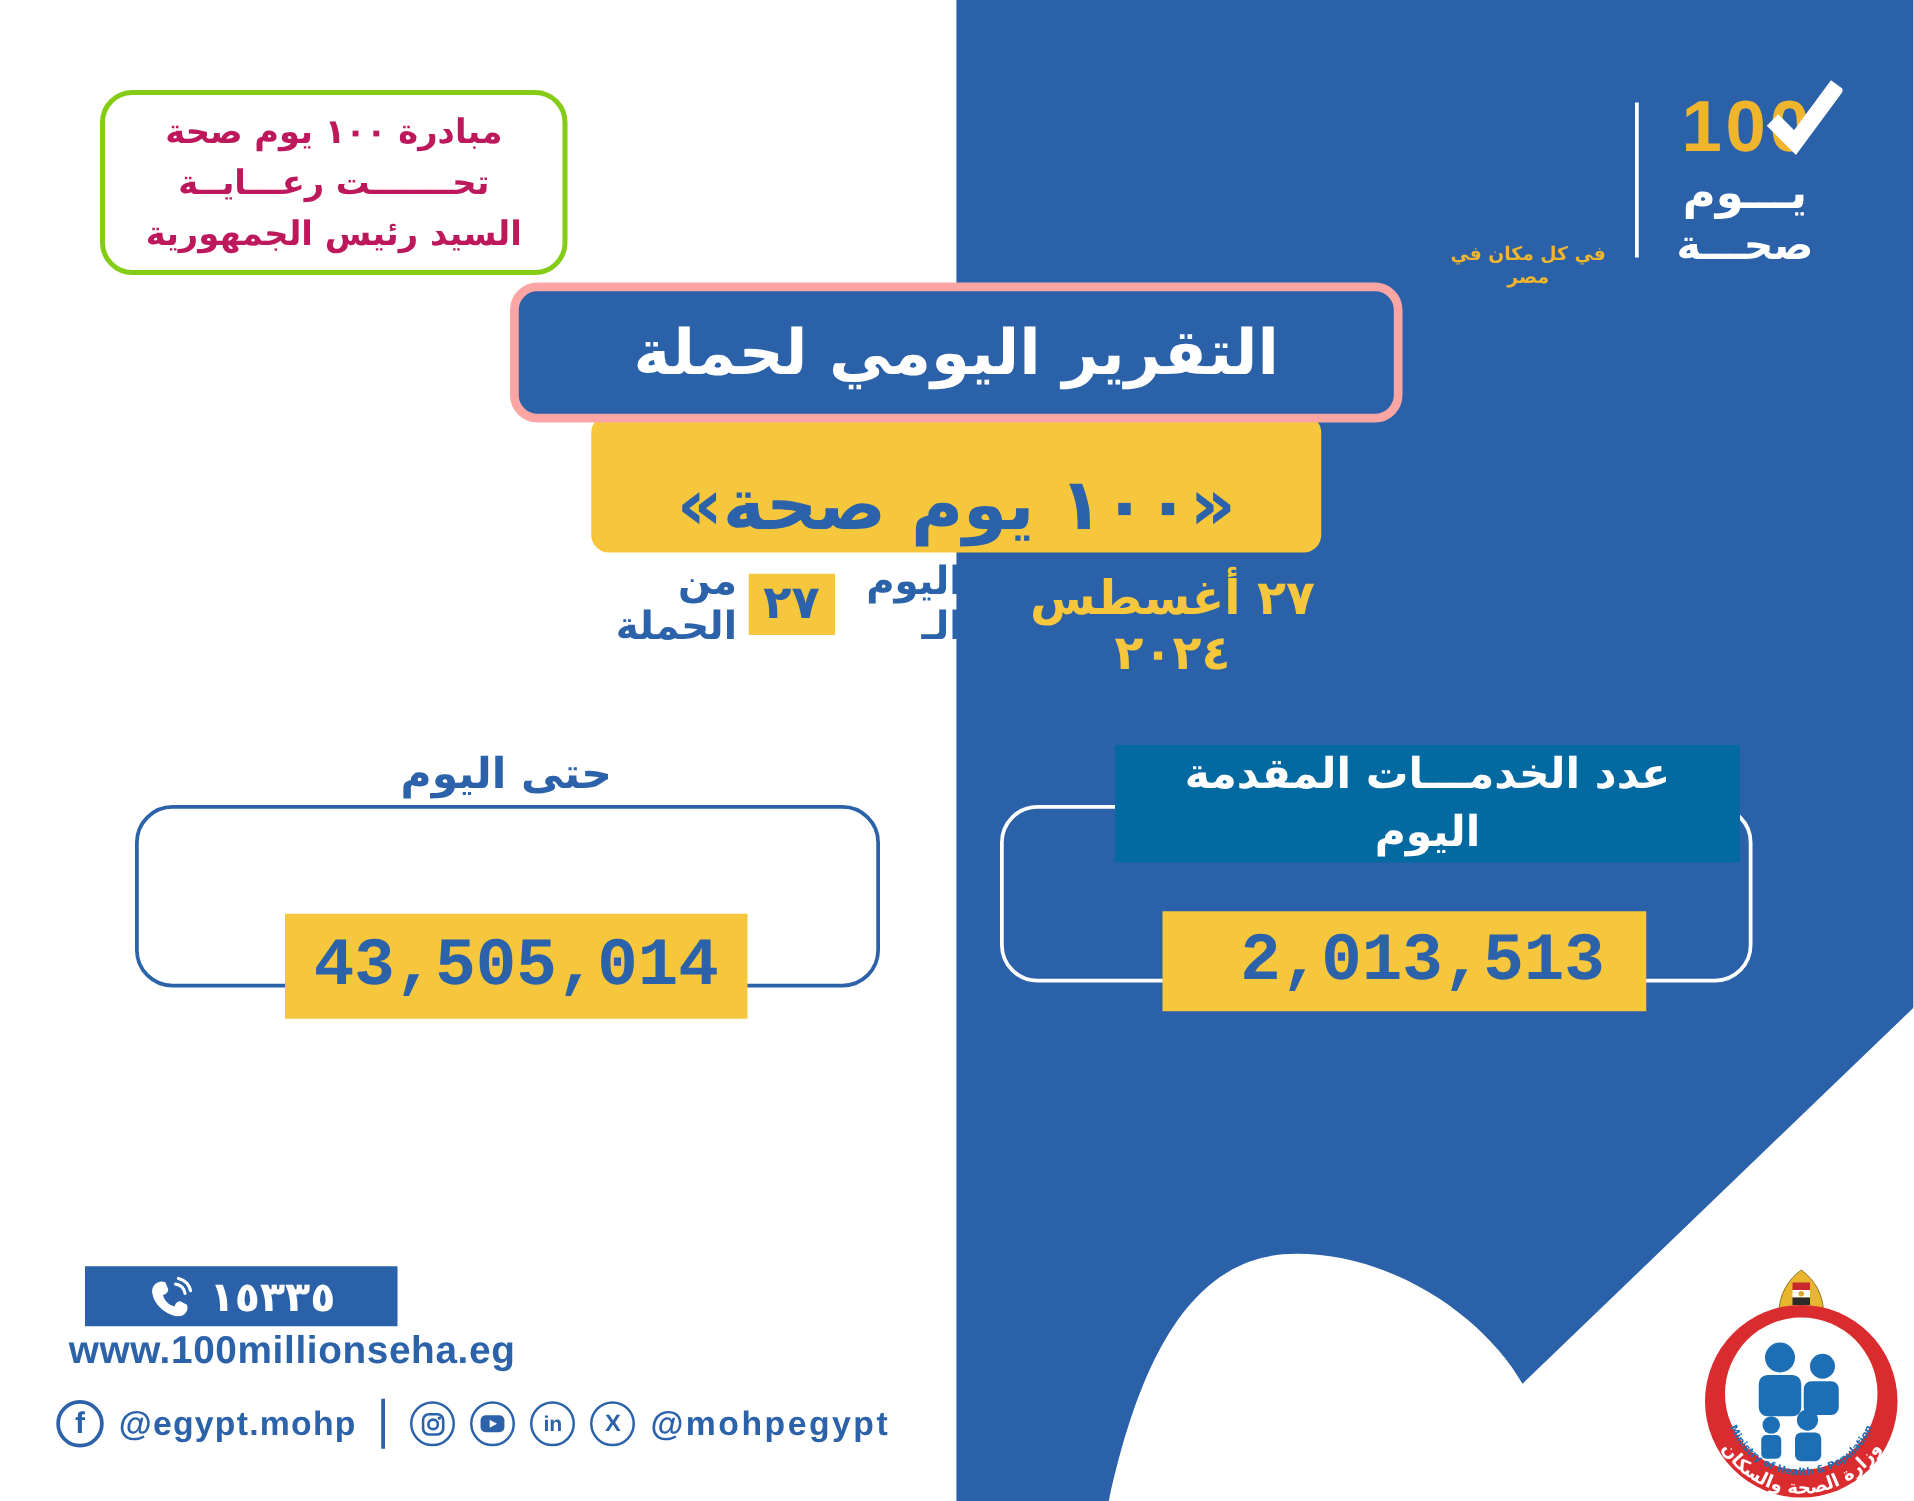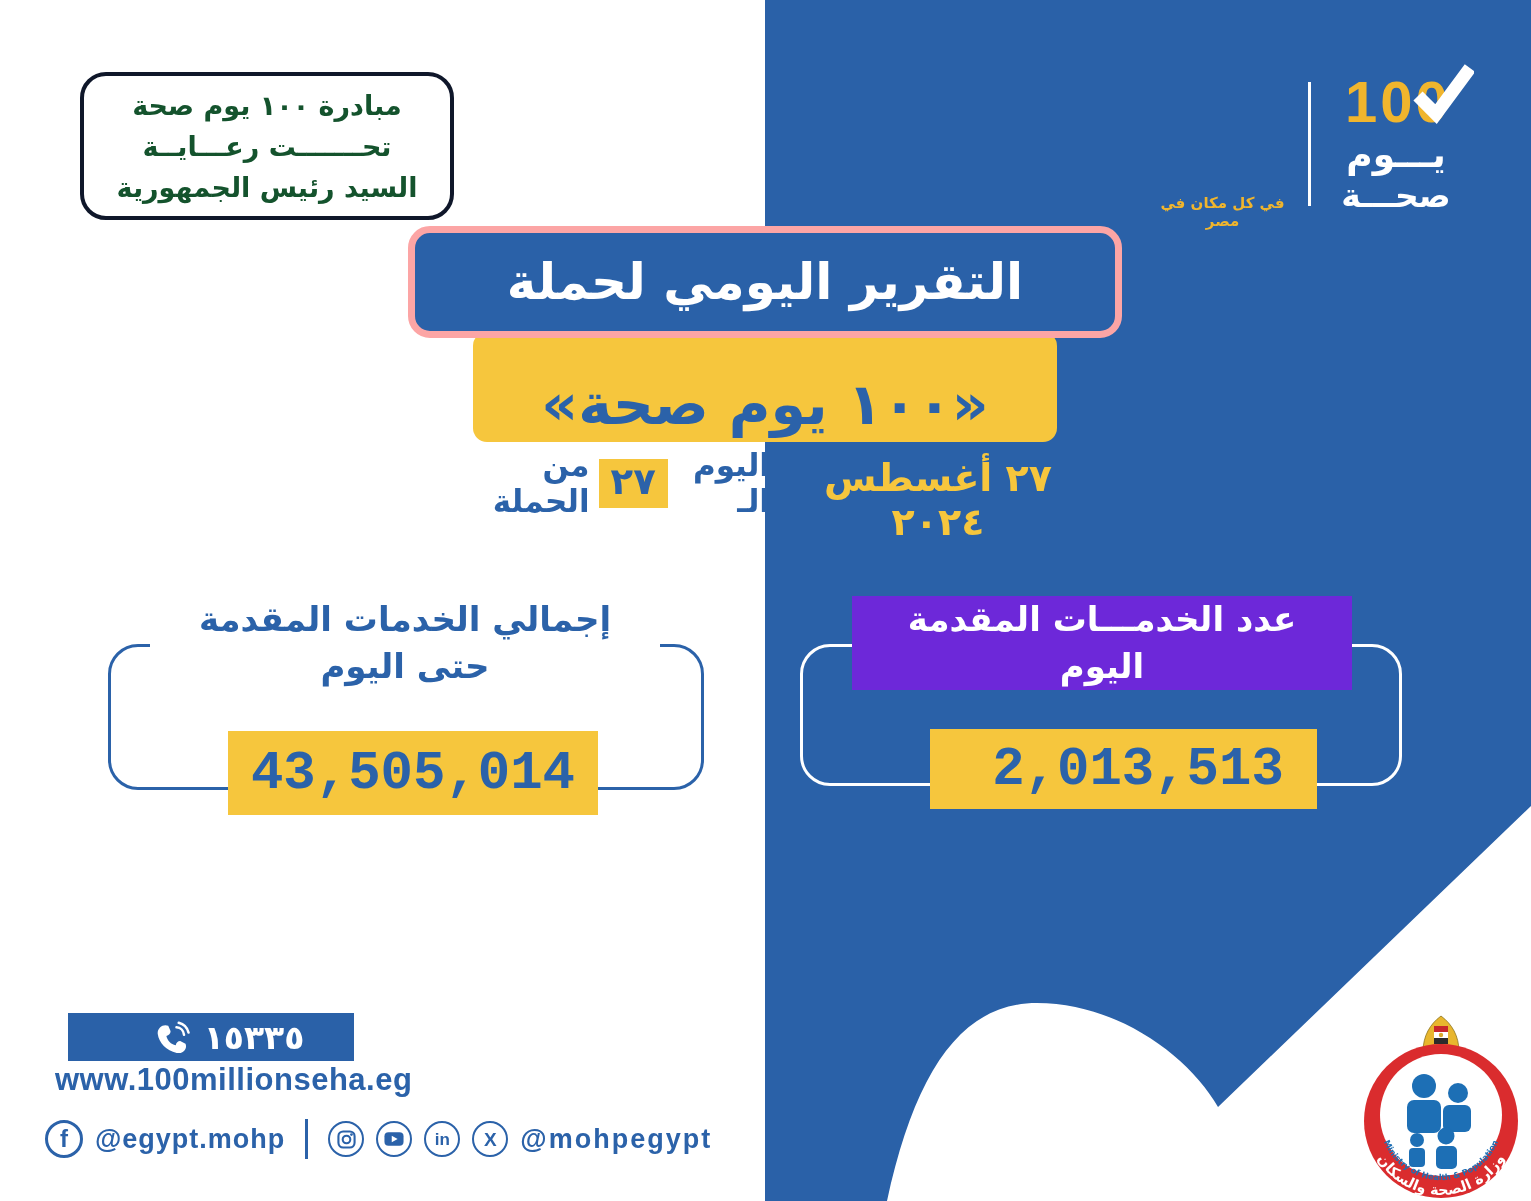--- a/index.html
+++ b/index.html
@@ -8,23 +8,23 @@
     font-family:"DejaVu Sans", sans-serif;
   }
   .abs{position:absolute;}
 
   
   .panel-svg{position:absolute;left:765px;top:0;width:766px;height:1201px;}
 
   
   .init-box{
     left:80px;top:72px;width:366px;height:140px;
-    border:4px solid #0f172a;border-radius:26px;
+    border:4px solid #84cc16;border-radius:26px;
     display:flex;flex-direction:column;justify-content:center;align-items:center;
-    color:#14532d;font-weight:bold;font-size:27px;line-height:41px;text-align:center;
+    color:#be185d;font-weight:bold;font-size:27px;line-height:41px;text-align:center;
   }
 
   
   .logo-wrap{left:1145px;top:68px;width:372px;height:152px;}
   .logo-100{position:absolute;left:183px;top:2px;width:140px;height:64px;color:#f0b52d;
     font-size:58px;font-weight:bold;letter-spacing:3px;line-height:64px;text-align:center;
     font-family:"Liberation Sans","DejaVu Sans",sans-serif;}
   .logo-check{position:absolute;left:84px;top:-8px;width:62px;height:62px;}
   .logo-day,.logo-health{position:absolute;left:183px;width:136px;color:#ffffff;font-weight:bold;text-align:center;}
   .logo-day{top:66px;font-size:36px;}
@@ -56,31 +56,31 @@
     justify-content:flex-start;gap:9px;color:#2b62a9;font-weight:bold;font-size:31px;}
   .day-chip{background:#f6c63d;color:#2b62a9;font-size:37px;font-weight:bold;
     padding:1px 12px 5px 12px;}
 
   
   .stat-outline{border-radius:30px;box-sizing:border-box;}
   .stat-outline.left{left:108px;top:644px;width:596px;height:146px;border:3px solid #2b62a9;}
   .stat-outline.right{left:800px;top:644px;width:602px;height:142px;border:3px solid #ffffff;}
   .stat-title{z-index:2;text-align:center;font-weight:bold;font-size:34px;line-height:47px;}
   .stat-title.left{left:150px;top:596px;width:510px;background:#ffffff;color:#2b62a9;}
-  .stat-title.right{left:852px;top:596px;width:500px;background:#6d28d9;color:#ffffff;}
+  .stat-title.right{left:892px;top:596px;width:500px;background:#0369a1;color:#ffffff;}
   .stat-num{z-index:3;background:#f6c63d;color:#2b62a9;font-weight:bold;font-size:54px;
     display:flex;align-items:center;justify-content:center;direction:ltr;
     font-family:Liberation Mono, monospace;}
   .stat-num.left{left:228px;top:731px;width:370px;height:84px;}
   .stat-num.right{left:930px;top:729px;width:358px;height:80px;padding-left:29px;}
 
   
   .hotline{left:68px;top:1013px;width:250px;height:48px;background:#2a61a8;
     display:flex;align-items:center;justify-content:center;gap:14px;
-    color:#ffffff;font-size:33px;font-weight:bold;padding-left:36px;}
+    color:#ffffff;font-size:33px;font-weight:bold;}
   .website{left:55px;top:1062px;color:#2b62a9;font-size:31px;font-weight:bold;letter-spacing:0.5px;
     font-family:"Liberation Sans","DejaVu Sans",sans-serif;}
   .social{left:45px;top:1116px;height:46px;display:flex;align-items:center;gap:12px;
     color:#2b62a9;font-family:"Liberation Sans","DejaVu Sans",sans-serif;}
   .soc-circle{width:38px;height:38px;border:3px solid #2b62a9;border-radius:50%;
     display:flex;align-items:center;justify-content:center;box-sizing:border-box;
     color:#2b62a9;font-weight:bold;flex:0 0 auto;}
   .soc-circle.sm{width:36px;height:36px;border-width:2.5px;}
   .soc-handle{font-size:27px;font-weight:bold;letter-spacing:1px;}
   .soc-handle.spaced{letter-spacing:2px;}
@@ -131,21 +131,20 @@
 
   <div class="abs date-blue rtl">٢٧ أغسطس ٢٠٢٤</div>
   <div class="abs date-white rtl">
     <span>اليوم الـ</span>
     <span class="day-chip">٢٧</span>
     <span>من الحملة</span>
   </div>
 
   <div class="abs stat-outline left"></div>
   <div class="abs stat-title left rtl">
-    <div>إجمالي الخدمات المقدمة</div>
     <div>حتى اليوم</div>
   </div>
   <div class="abs stat-num left">43,505,014</div>
 
   <div class="abs stat-outline right"></div>
   <div class="abs stat-title right rtl">
     <div>عدد الخدمـــات المقدمة</div>
     <div>اليوم</div>
   </div>
   <div class="abs stat-num right">2,013,513</div>

